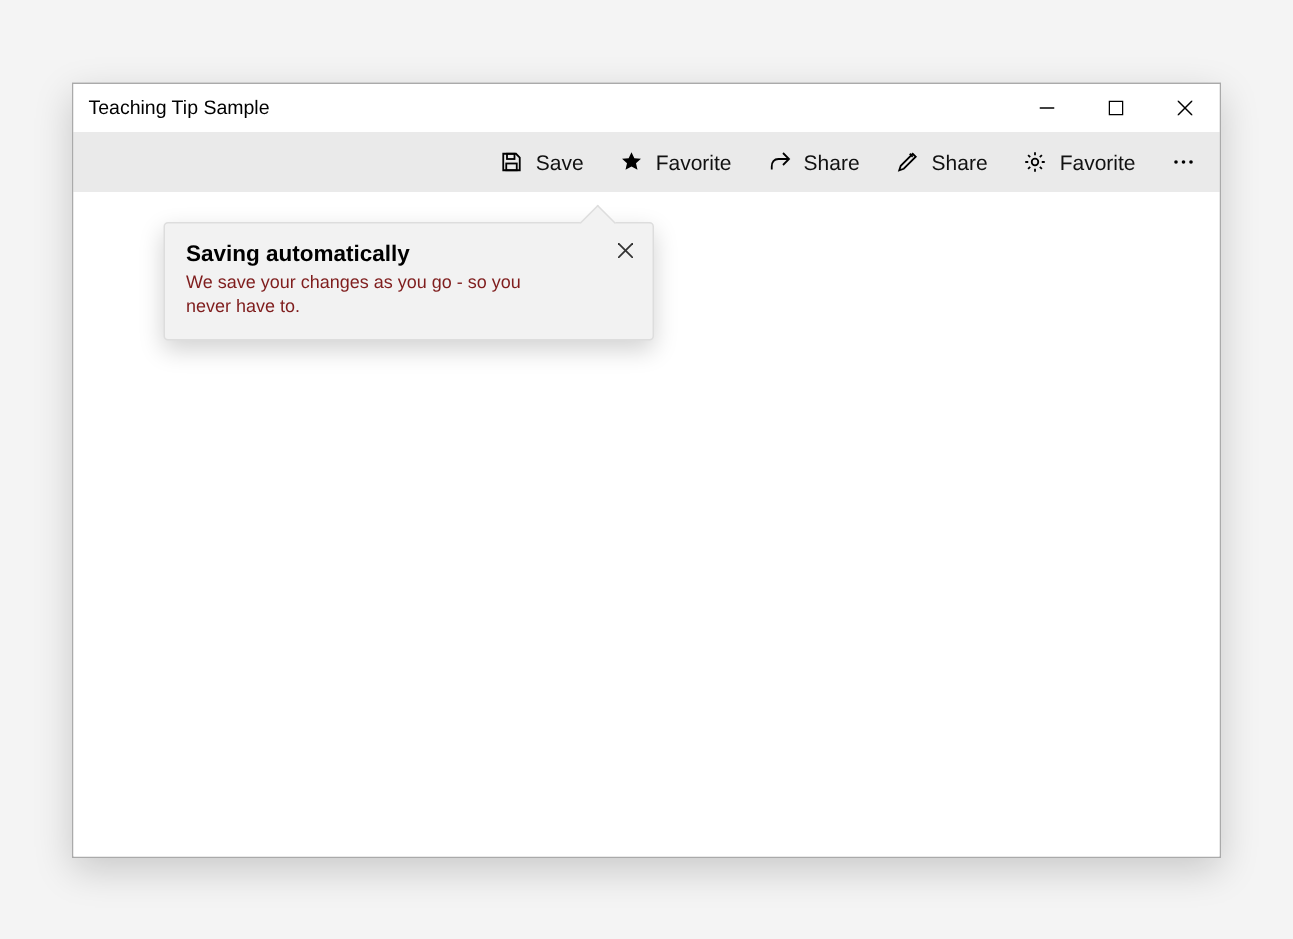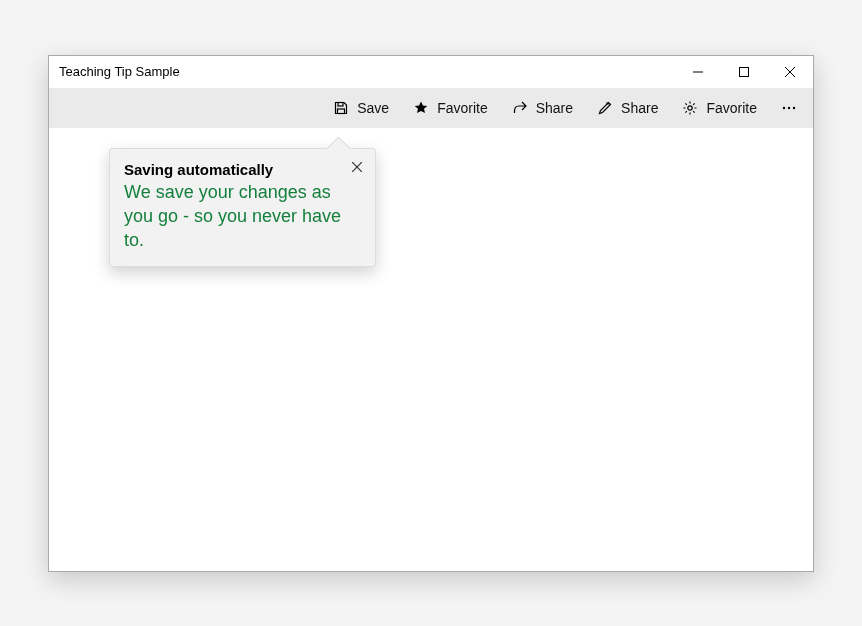--- a/index.html
+++ b/index.html
@@ -83,21 +83,21 @@
     }
     .content {
       flex: 1;
       background: #fff;
       position: relative;
     }
     .tip {
       position: absolute;
       left: 60px;
       top: 20px;
-      width: 267px;
+      width: 327px;
       background: #f2f2f2;
       border: 1px solid #ddd;
       border-radius: 3px;
       box-shadow: 0 6px 16px rgba(0,0,0,0.18);
       padding: 12px 14px 14px 14px;
     }
     .tip::before {
       content: "";
       position: absolute;
       top: -9px;
@@ -108,22 +108,22 @@
       border-left: 1px solid #ddd;
       border-top: 1px solid #ddd;
       transform: rotate(45deg);
     }
     .tip-title {
       font-weight: 600;
       font-size: 15px;
       margin-bottom: 2px;
     }
     .tip-body {
-      font-size: 18px;
-      color: #15803d;
+      font-size: 12px;
+      color: #7f1d1d;
       line-height: 1.35;
       max-width: 250px;
     }
     .tip-close {
       position: absolute;
       top: 8px;
       right: 8px;
       width: 20px;
       height: 20px;
       display: flex;

